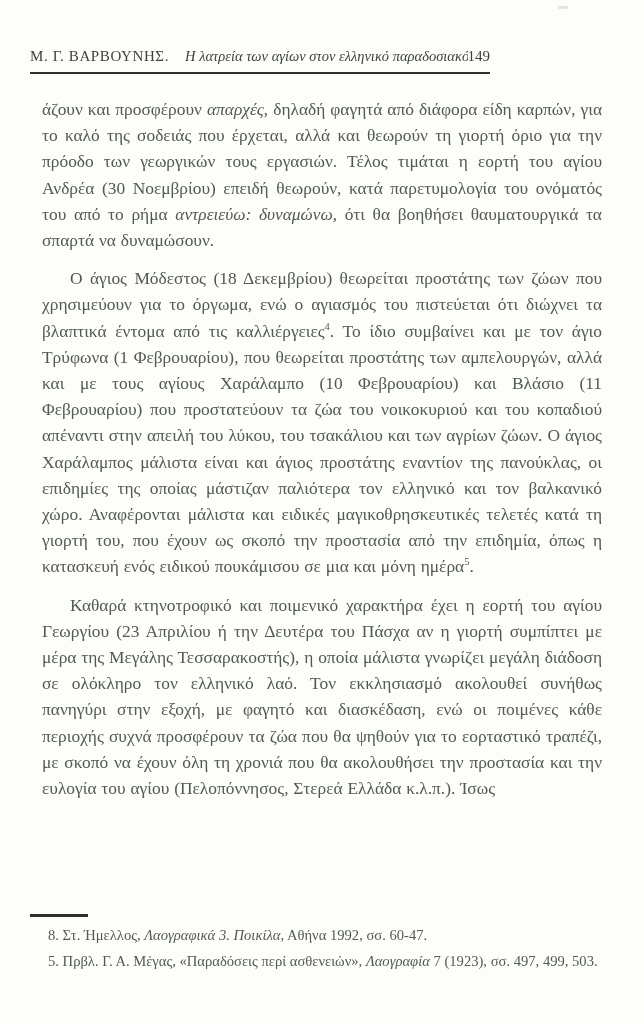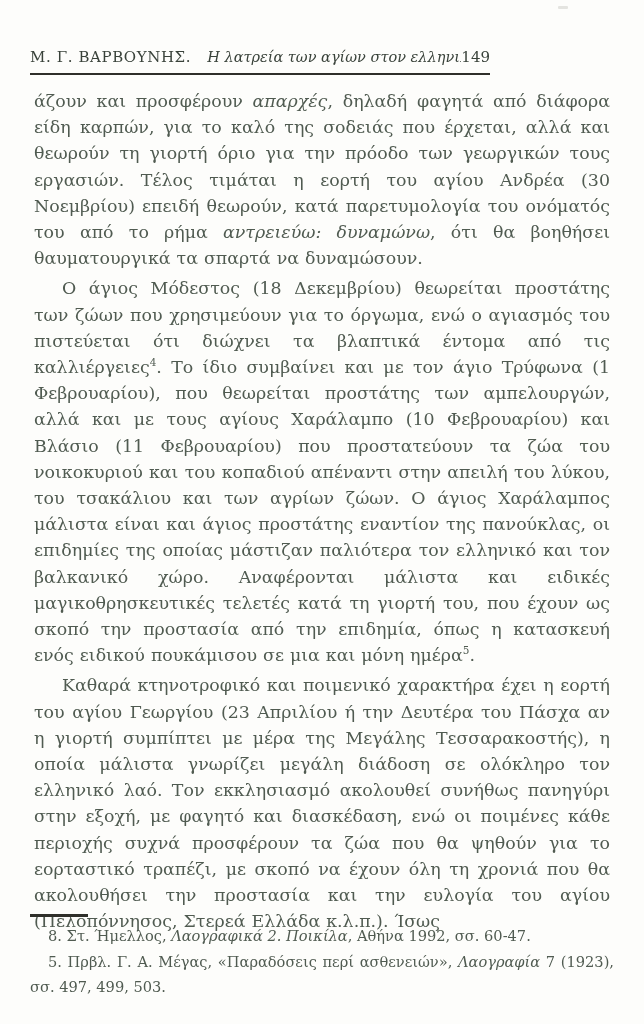--- a/index.html
+++ b/index.html
@@ -11,20 +11,21 @@
     height: 1024px;
     background: var(--paper, #fdfdfb);
     overflow: hidden;
     font-family: "DejaVu Serif", "Liberation Serif", serif;
     position: relative;
   }
   .page {
     position: relative;
     width: 520px;
     height: 1024px;
+    font-family: Liberation Serif, serif;
   }
   .scan-tick {
     position: absolute;
     top: 6px;
     left: 558px;
     width: 10px;
     height: 3px;
     background: #e4e4e0;
     border-radius: 1px;
   }
@@ -61,21 +62,21 @@
     left: 30px;
     width: 584px;
     top: 84px;
     color: var(--ink, #505b51);
     font-size: 17.4px;
     line-height: 26.2px;
     text-align: justify;
     word-spacing: 0.5px;
   }
   .para {
-    margin: 4px;
+    margin: 12px;
   }
   .para.indent {
     text-indent: 28px;
   }
   .it {
     font-style: italic;
   }
   sup {
     font-size: 60%;
     line-height: 0;
@@ -116,17 +117,17 @@
   </header>
 
   <main class="body-text">
     <p class="para"><span>άζουν και προσφέρουν </span><span class="it">απαρχές</span><span>, δηλαδή φαγητά από διάφορα είδη καρπών, για το καλό της σοδειάς που έρχεται, αλλά και θεωρούν τη γιορτή όριο για την πρόοδο των γεωργικών τους εργασιών. Τέλος τιμάται η εορτή του αγίου Ανδρέα (30 Νοεμβρίου) επειδή θεωρούν, κατά παρετυμολογία του ονόματός του από το ρήμα </span><span class="it">αντρειεύω: δυναμώνω</span><span>, ότι θα βοηθήσει θαυματουργικά τα σπαρτά να δυναμώσουν.</span></p>
     <p class="para indent"><span>Ο άγιος Μόδεστος (18 Δεκεμβρίου) θεωρείται προστάτης των ζώων που χρησιμεύουν για το όργωμα, ενώ ο αγιασμός του πιστεύεται ότι διώχνει τα βλαπτικά έντομα από τις καλλιέργειες</span><sup>4</sup><span>. Το ίδιο συμβαίνει και με τον άγιο Τρύφωνα (1 Φεβρουαρίου), που θεωρείται προστάτης των αμπελουργών, αλλά και με τους αγίους Χαράλαμπο (10 Φεβρουαρίου) και Βλάσιο (11 Φεβρουαρίου) που προστατεύουν τα ζώα του νοικοκυριού και του κοπαδιού απέναντι στην απειλή του λύκου, του τσακάλιου και των αγρίων ζώων. Ο άγιος Χαράλαμπος μάλιστα είναι και άγιος προστάτης εναντίον της πανούκλας, οι επιδημίες της οποίας μάστιζαν παλιότερα τον ελληνικό και τον βαλκανικό χώρο. Αναφέρονται μάλιστα και ειδικές μαγικοθρησκευτικές τελετές κατά τη γιορτή του, που έχουν ως σκοπό την προστασία από την επιδημία, όπως η κατασκευή ενός ειδικού πουκάμισου σε μια και μόνη ημέρα</span><sup>5</sup><span>.</span></p>
     <p class="para indent"><span>Καθαρά κτηνοτροφικό και ποιμενικό χαρακτήρα έχει η εορτή του αγίου Γεωργίου (23 Απριλίου ή την Δευτέρα του Πάσχα αν η γιορτή συμπίπτει με μέρα της Μεγάλης Τεσσαρακοστής), η οποία μάλιστα γνωρίζει μεγάλη διάδοση σε ολόκληρο τον ελληνικό λαό. Τον εκκλησιασμό ακολουθεί συνήθως πανηγύρι στην εξοχή, με φαγητό και διασκέδαση, ενώ οι ποιμένες κάθε περιοχής συχνά προσφέρουν τα ζώα που θα ψηθούν για το εορταστικό τραπέζι, με σκοπό να έχουν όλη τη χρονιά που θα ακολουθήσει την προστασία και την ευλογία του αγίου (Πελοπόννησος, Στερεά Ελλάδα κ.λ.π.). Ίσως</span></p>
   </main>
 
   <footer class="footnotes">
     <div class="fn-rule"></div>
-    <p class="fn"><span>8. Στ. Ήμελλος, </span><span class="it">Λαογραφικά 2. Ποικίλα</span><span>, Αθήνα 1992, σσ. 60-47.</span></p>
+    <p class="fn"><span>8. Στ. Ήμελλος, </span><span class="it">Λαογραφικά 3. Ποικίλα</span><span>, Αθήνα 1992, σσ. 60-47.</span></p>
     <p class="fn"><span>5. Πρβλ. Γ. Α. Μέγας, «Παραδόσεις περί ασθενειών», </span><span class="it">Λαογραφία</span><span> 7 (1923), σσ. 497, 499, 503.</span></p>
   </footer>
 
 </div>
 
 </body></html>

